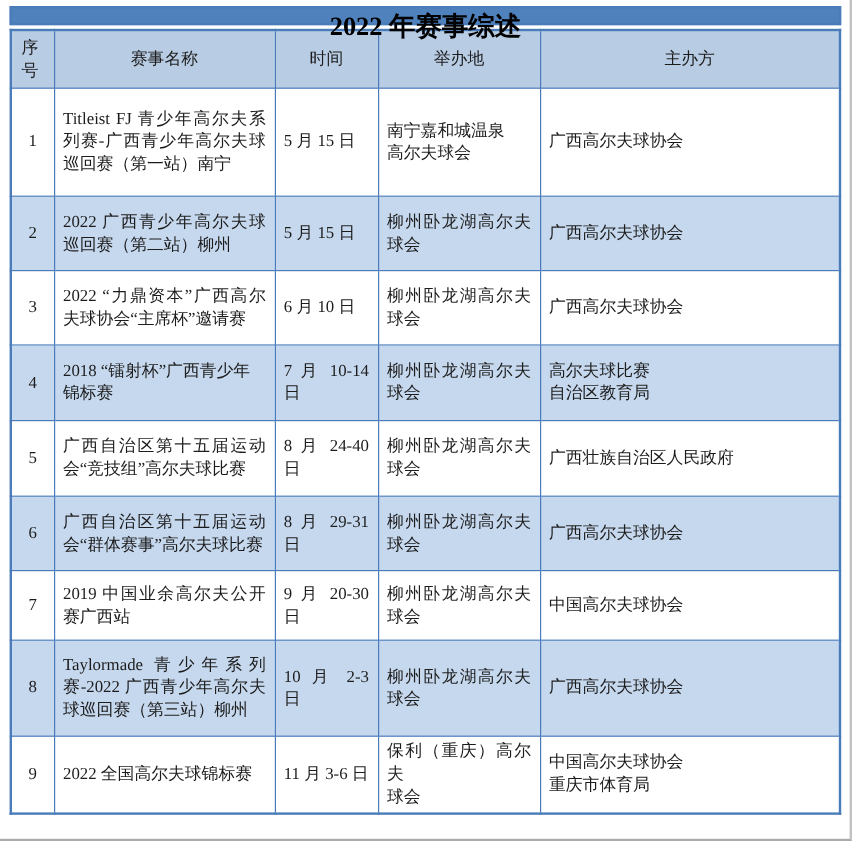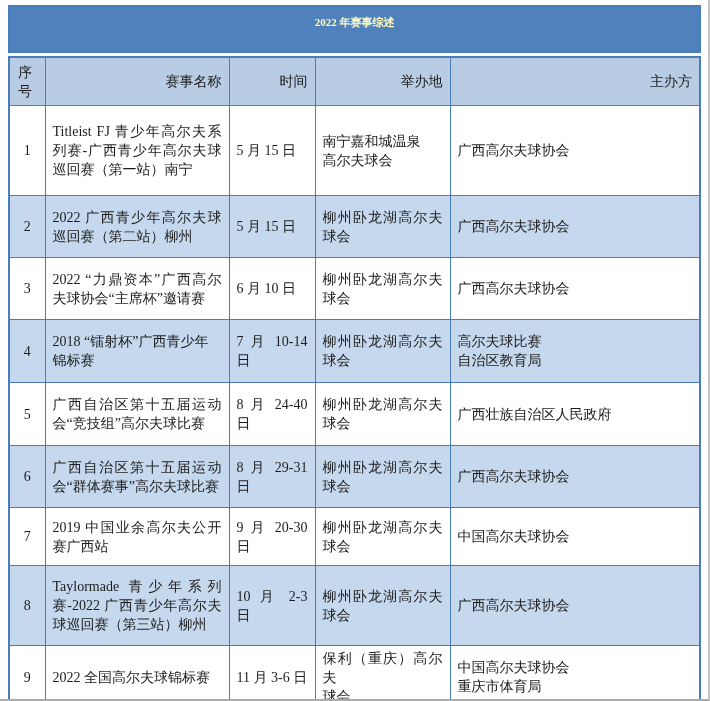--- a/index.html
+++ b/index.html
@@ -10,24 +10,24 @@
   }
   .page{
     width:710px;height:701px;box-sizing:border-box;
     padding:5px 8px 0 8px;background:#fff;
     border-right:2px solid #c2c2c2;
     border-bottom:2px solid #ababab;
     overflow:hidden;
   }
   .title-bar{
     box-sizing:border-box;
-    width:693px;height:48px;line-height:30px;
+    width:693px;height:16px;line-height:30px;
     background:var(--accent_blue,#4f81bd);
     border:2px solid var(--border_blue,#4a7cba);
-    text-align:center;font-weight:bold;font-size:11px;color:#fef9c3;
+    text-align:center;font-weight:bold;font-size:22px;color:#000000;
     margin-bottom:3px;
   }
   table.events{
     border-collapse:collapse;table-layout:fixed;
     width:693px;
     border:2px solid var(--border_blue,#4a7cba);
   }
   col.c-no{width:36px;}
   col.c-name{width:184px;}
   col.c-time{width:86px;}
@@ -37,21 +37,21 @@
     padding:2px 7px;
     font-size:14px;line-height:19px;
     vertical-align:middle;
     text-align:justify;
     white-space:pre-line;
     overflow:hidden;
     font-weight:normal;
   }
   thead th{
     background:var(--header_blue,#b8cce4);
-    height:43px;text-align:right;
+    height:43px;text-align:center;
   }
   thead th.no{ text-align:left;padding:2px 8px; }
   td.no{ text-align:center;padding:2px 3px; }
   tbody tr:nth-child(even) td{ background:var(--band_blue,#c6d8ee); }
   tbody tr:nth-child(1){height:90px;}
   tbody tr:nth-child(2){height:62px;}
   tbody tr:nth-child(3){height:62px;}
   tbody tr:nth-child(4){height:63px;}
   tbody tr:nth-child(5){height:63px;}
   tbody tr:nth-child(6){height:62px;}

